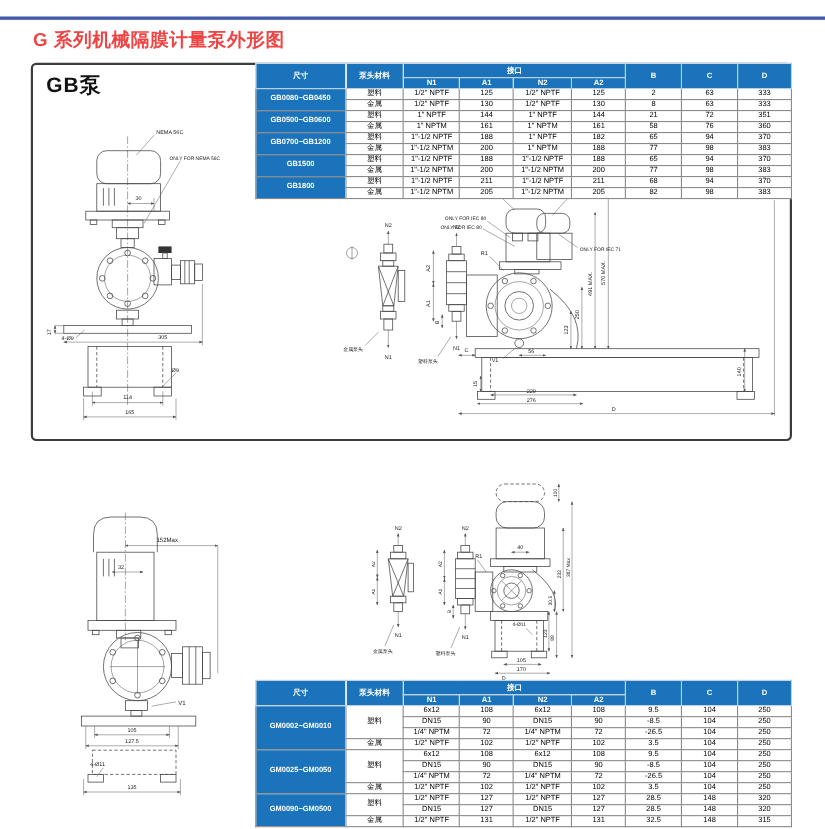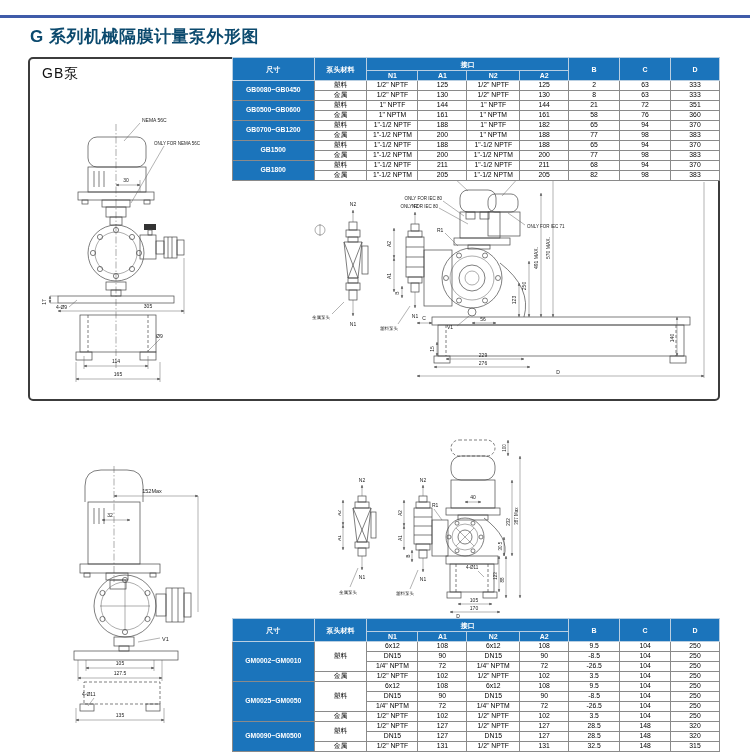--- a/index.html
+++ b/index.html
@@ -1,23 +1,23 @@
 <!DOCTYPE html>
 <html><head>
 <meta charset="utf-8">
 <style>
   html,body{margin:0;padding:0;background:#fff}
   #page{position:relative;width:750px;height:754px;background:#fff;overflow:hidden;
         font-family:"Liberation Sans",sans-serif}
   .rule{position:absolute;left:0;top:15px;width:750px;height:3px;background:#3f5ba9}
-  .title{position:absolute;left:30px;top:25px;font-size:17px;font-weight:bold;color:#0c4a6e;letter-spacing:.5px}
+  .title{position:absolute;left:30px;top:25px;font-size:17px;font-weight:bold;color:#ef4444;letter-spacing:.5px}
   .panel{position:absolute;left:28px;width:692px;border:2px solid #3c3c3c;border-radius:5px;background:#fff;box-sizing:border-box}
   #gbPanel{top:57px;height:344px}
   #gmPanel{top:432px;height:310px}
-  .panel-label{position:absolute;left:12px;top:6px;font-size:14px;font-weight:normal;color:#111;letter-spacing:1px}
+  .panel-label{position:absolute;left:12px;top:6px;font-size:19px;font-weight:bold;color:#111;letter-spacing:1px}
   .drw{position:absolute}
   svg text{font-family:"Liberation Sans",sans-serif;fill:#222}
   .t5{font-size:5px}.t55{font-size:5.5px}.t45{font-size:4.5px}
   .mid{text-anchor:middle}.end{text-anchor:end}
   .ln{stroke:#474747;fill:none;stroke-width:.7}
   .dim{stroke:#555;stroke-width:.45;fill:none}
   .dsh{stroke-dasharray:3 2}
   .cl{stroke-dasharray:7 2 1.5 2;stroke-width:.45}
   .thin{stroke-width:.45}
   .fill{fill:#333;stroke:none}

